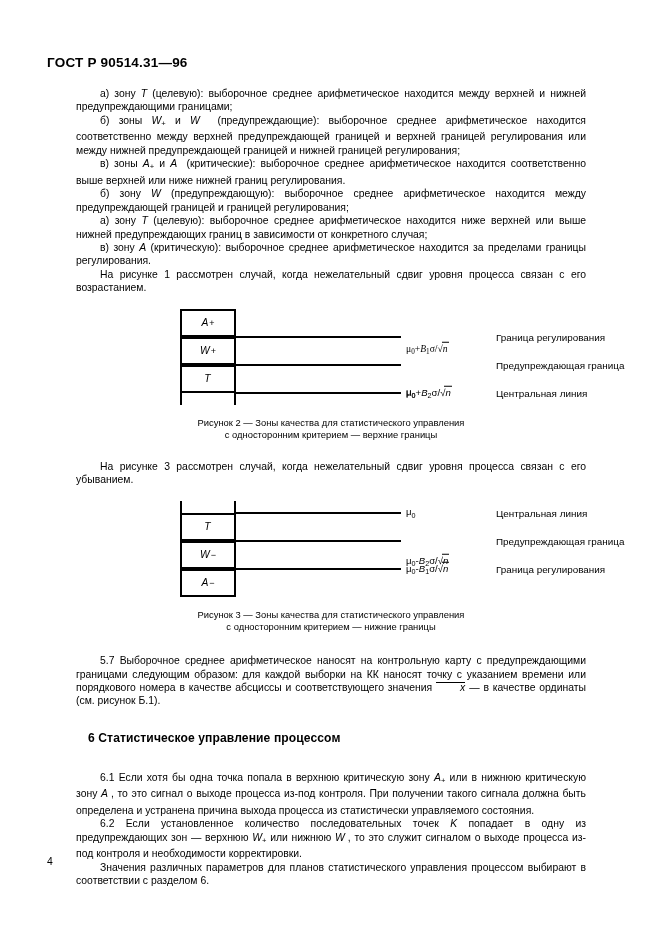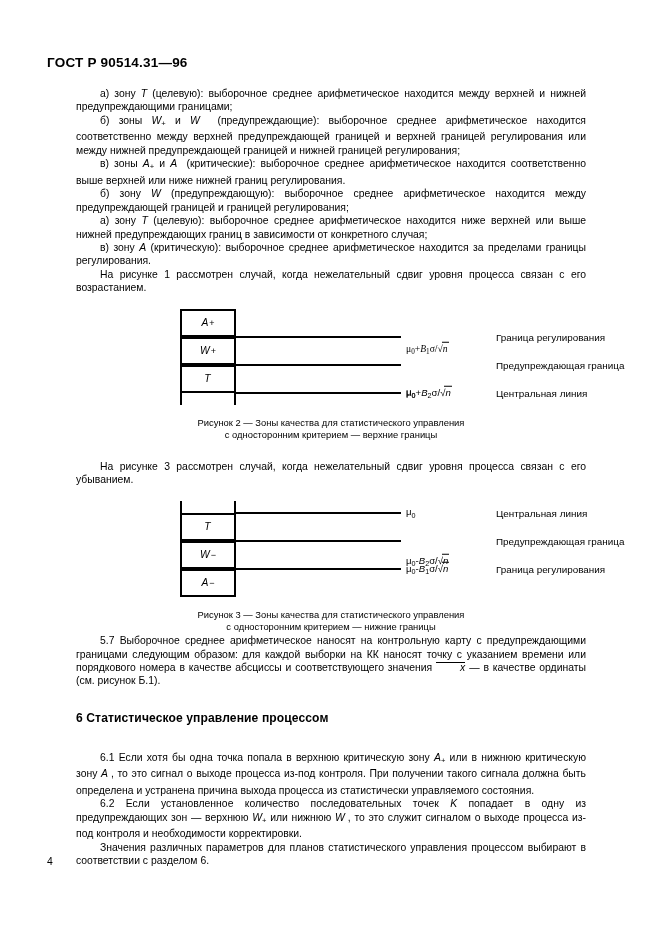--- a/index.html
+++ b/index.html
@@ -54,21 +54,21 @@
   }
   .ovl {
     border-top: 1px solid #000;
     padding-top: 0px;
     display: inline-block;
     line-height: 1;
   }
 
   
   h2.section-title {
-    margin: 0;
+    margin: 12px;
     font-size: 12.1px;
     font-weight: bold;
     letter-spacing: 0.1px;
   }
 
   
   .figure {
     position: relative;
     width: 510px;
   }
@@ -291,21 +291,21 @@
         <div class="desc" style="top:40px;">Предупреждающая граница</div>
         <div class="desc" style="top:68px;">Граница регулирования</div>
       </div>
 
       <div class="fig-caption">
         <div>Рисунок 3 — Зоны качества для статистического управления</div>
         <div>с односторонним критерием — нижние границы</div>
       </div>
     </div>
 
-    <p class="body-text" style="">5.7 Выборочное среднее арифметическое наносят на контрольную карту с предупреждающими границами следующим образом: для каждой выборки на КК наносят точку с указанием времени или порядкового номера в качестве абсциссы и соответствующего значения <span class="ovl"><i>x</i></span> — в качестве ординаты (см. рисунок Б.1).</p>
+    <p class="body-text" style="margin-top:20px;">5.7 Выборочное среднее арифметическое наносят на контрольную карту с предупреждающими границами следующим образом: для каждой выборки на КК наносят точку с указанием времени или порядкового номера в качестве абсциссы и соответствующего значения <span class="ovl"><i>x</i></span> — в качестве ординаты (см. рисунок Б.1).</p>
 
     <h2 class="section-title" style="margin-top:23px;">6 Статистическое управление процессом</h2>
 
     <p class="body-text" style="margin-top:26px;">6.1 Если хотя бы одна точка попала в верхнюю критическую зону <i>A</i><span class="sub">+</span> или в нижнюю критическую зону <i>A</i><span class="sub">&nbsp;</span>, то это сигнал о выходе процесса из-под контроля. При получении такого сигнала должна быть определена и устранена причина выхода процесса из статистически управляемого состояния.</p>
 
     <p class="body-text">6.2 Если установленное количество последовательных точек <i>K</i> попадает в одну из предупреждающих зон — верхнюю <i>W</i><span class="sub">+</span> или нижнюю <i>W</i><span class="sub">&nbsp;</span>, то это служит сигналом о выходе процесса из-под контроля и необходимости корректировки.</p>
 
     <p class="body-text">Значения различных параметров для планов статистического управления процессом выбирают в соответствии с разделом 6.</p>
   </div>
 

